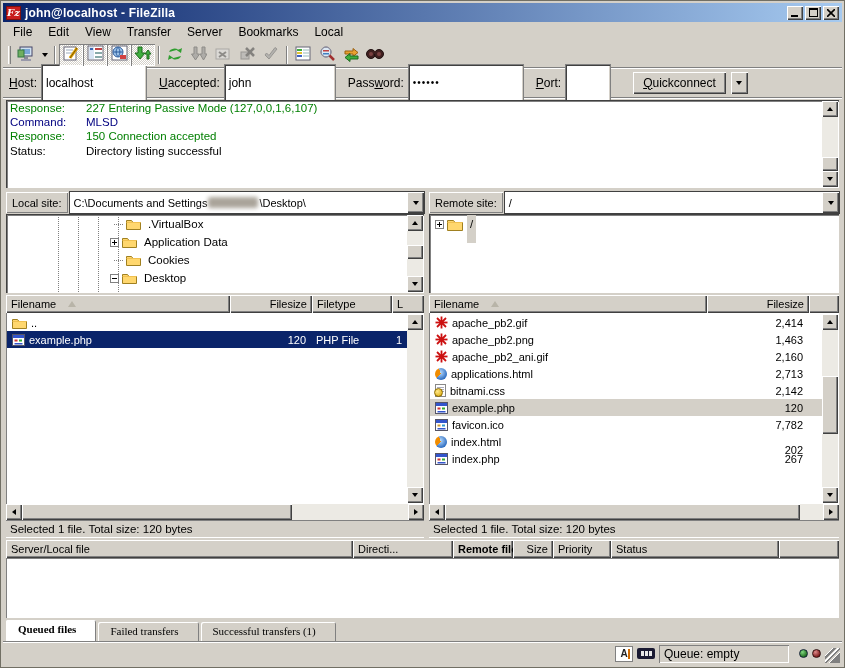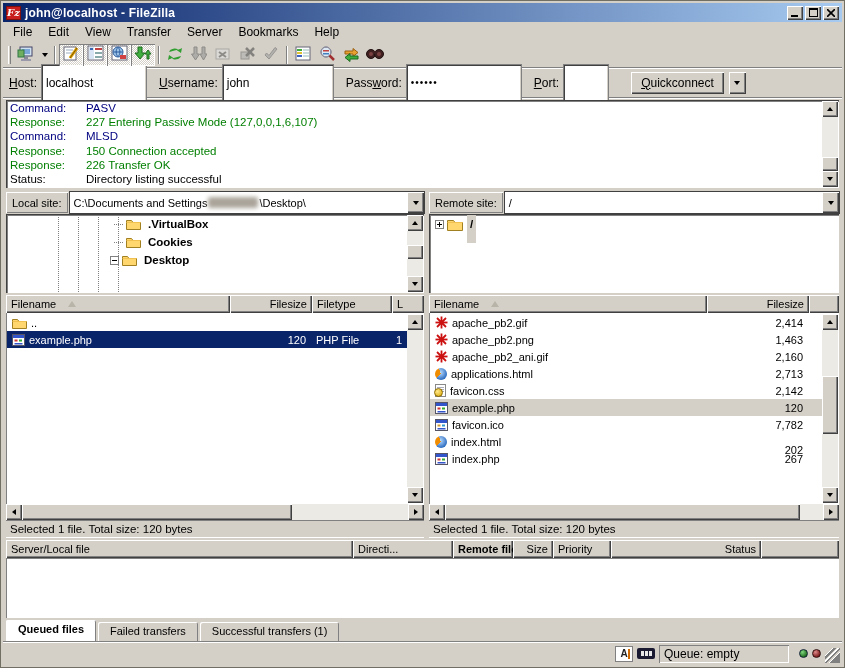--- a/index.html
+++ b/index.html
@@ -78,21 +78,21 @@
   .redacted { display:inline-block; width:50px; height:11px; background:#aaa49a; filter:blur(2px); border-radius:2px; margin:0 1px; }
 
   .tree { height:79px; position:relative; overflow:hidden; flex:0 0 auto; margin-bottom:2px; }
   .tree-inner { position:absolute; inset:1px 17px 1px 1px; overflow:hidden; }
   .guide { position:absolute; top:0; bottom:0; width:1px; background-image:linear-gradient(#808080 1px, transparent 1px); background-size:1px 2px; }
   .trow { height:18px; display:flex; align-items:center; position:relative; }
   .exp { width:9px; height:9px; background:#fff; border:1px solid #808080; position:relative; flex:0 0 auto; margin-right:3px; }
   .exp::before { content:""; position:absolute; left:1px; right:1px; top:3px; height:1px; background:#000; }
   .exp.plus::after { content:""; position:absolute; top:1px; bottom:1px; left:3px; width:1px; background:#000; }
   .tstub { width:10px; height:1px; background-image:linear-gradient(to right,#808080 1px, transparent 1px); background-size:2px 1px; margin-right:2px; }
-  .tlabel { padding:13px 3px; white-space:nowrap; font-size:11.5px;font-weight:bold; }
+  .tlabel { padding:13px 3px; white-space:nowrap; font-size:11.5px; }
   .tlabel.sel-inactive { background:#d4d0c8; }
   .ticon { margin-right:4px; display:inline-flex; }
 
   
   .list-head { height:18px; display:flex; flex:0 0 auto; background:#d4d0c8; }
   .hcell { height:18px; padding:2px 5px; display:flex; align-items:center; background:#d4d0c8; box-shadow: inset 1px 1px 0 #ffffff, inset -1px -1px 0 #404040, inset -2px -2px 0 #808080; white-space:nowrap; overflow:hidden; }
   .hcell.num { justify-content:flex-end; }
   .sort-asc { width:0; height:0; border-left:4px solid transparent; border-right:4px solid transparent; border-bottom:6px solid #b8b4a8; margin-left:12px; }
   .list-body { position:relative; flex:1 1 auto; min-height:0; background:#fff; box-shadow: inset 1px 0 0 #808080, inset -1px 0 0 #fff; overflow:hidden; }
   .rows { position:absolute; inset:1px 17px 0 1px; }
@@ -112,21 +112,21 @@
   
   .pane-status { height:18px; display:flex; align-items:center; padding:0 4px; background:#d4d0c8; box-shadow: inset 0 1px 0 #808080, inset 0 -1px 0 #ffffff; flex:0 0 auto; font-size:11.5px; }
 
   
   .queue { margin:2px 3px 0 3px; flex:0 0 auto; }
   .queue-head { display:flex; height:18px; }
   .queue-body { height:60px; background:#fff; box-shadow: inset 1px 1px 0 #808080, inset -1px -1px 0 #fff; }
 
   
   .tabs { display:flex; align-items:flex-end; height:22px; padding-left:3px; margin-top:1px; flex:0 0 auto; }
-  .tab { height:19px; padding:3px 12px 2px 12px; background:#d4d0c8; box-shadow: inset 1px 1px 0 #ffffff, inset -1px 0 0 #808080; border-top-left-radius:2px; border-top-right-radius:2px; margin-right:2px; white-space:nowrap; }
+  .tab { height:19px; padding:3px 20px 2px 12px; background:#d4d0c8; box-shadow: inset 1px 1px 0 #ffffff, inset -1px 0 0 #808080; border-top-left-radius:2px; border-top-right-radius:2px; margin-right:2px; white-space:nowrap;font-family:Liberation Serif, serif; }
   .tab.active { background:#fff; font-weight:bold; height:21px; box-shadow: inset 1px 1px 0 #ffffff, inset -1px 0 0 #808080; }
 
   
   .statusbar { height:24px; display:flex; align-items:center; justify-content:flex-end; gap:4px; padding:2px 2px 2px 4px; flex:0 0 auto; box-shadow: inset 0 1px 0 #fff; border-top:1px solid #808080; }
   .sb-panel { height:18px; display:flex; align-items:center; padding:0 5px; background:#d4d0c8; box-shadow: inset 1px 1px 0 #808080, inset -1px -1px 0 #ffffff; }
   .queue-panel { width:130px; font-size:12px; }
   .type-icon { width:18px; height:16px; background:#fff; border:1px solid #808080; display:flex; align-items:center; justify-content:center; font-size:10px; font-weight:bold; color:#222; position:relative; }
   .type-icon::after { content:""; position:absolute; right:2px; top:2px; bottom:2px; width:2px; background:#d06a00; }
   .limit-icon { width:18px; height:11px; background:#1a1a33; border-radius:2px; display:flex; align-items:center; justify-content:center; gap:1px; }
   .limit-icon i { display:block; width:3px; height:5px; background:#e8e8e8; }
@@ -167,21 +167,21 @@
     </div>
   </div>
 
   <div class="menubar">
     <div class="menu-item">File</div>
     <div class="menu-item">Edit</div>
     <div class="menu-item">View</div>
     <div class="menu-item">Transfer</div>
     <div class="menu-item">Server</div>
     <div class="menu-item">Bookmarks</div>
-    <div class="menu-item">Help</div>
+    <div class="menu-item">Local</div>
   </div>
 
   <div class="toolbar">
     <div class="tb-grip"></div>
     <div class="tb-btn">
       <span><svg width="18" height="18">
             <rect x="3" y="2" width="12" height="9" fill="#cfe0f0" stroke="#446"></rect>
             <rect x="5" y="4" width="8" height="5" fill="#7aa7d8"></rect>
             <rect x="7" y="11" width="4" height="3" fill="#889"></rect>
             <rect x="4" y="14" width="10" height="2" fill="#99a"></rect>
@@ -293,21 +293,21 @@
             <rect x="7" y="5" width="4" height="3" fill="#402020"></rect>
           </svg></span>
     </div>
   </div>
 
   <div class="quickbar">
     <label><span></span><u>H</u><span>ost:</span></label>
     <div class="qc-field" style="width:104px;">
         <span>localhost</span>
       </div>
-    <label style="margin-left:8px;"><span></span><u>U</u><span>sername:</span></label>
+    <label style="margin-left:8px;"><span></span><u>U</u><span>accepted:</span></label>
     <div class="qc-field" style="width:110px;">
         <span>john</span>
       </div>
     <label style="margin-left:8px;"><span>Pass</span><u>w</u><span>ord:</span></label>
     <div class="qc-field" style="width:114px; letter-spacing:1px; font-size:10px;">
         <span>••••••</span>
       </div>
     <label style="margin-left:8px;"><span></span><u>P</u><span>ort:</span></label>
     <div class="qc-field" style="width:44px;">
         <span></span>
@@ -315,25 +315,23 @@
     <div class="qc-btn" style="margin-left:18px;">
         <span><span></span><u>Q</u><span>uickconnect</span></span>
       </div>
     <div class="qc-drop">
         <span class="tri-down"></span>
       </div>
   </div>
 
   <div class="log-wrap sunken2">
     <div class="log-box">
-      <div class="log-line c-command"><span class="log-label">Command:</span><span>PASV</span></div>
       <div class="log-line c-response"><span class="log-label">Response:</span><span>227 Entering Passive Mode (127,0,0,1,6,107)</span></div>
       <div class="log-line c-command"><span class="log-label">Command:</span><span>MLSD</span></div>
       <div class="log-line c-response"><span class="log-label">Response:</span><span>150 Connection accepted</span></div>
-      <div class="log-line c-response"><span class="log-label">Response:</span><span>226 Transfer OK</span></div>
       <div class="log-line c-status"><span class="log-label">Status:</span><span>Directory listing successful</span></div>
     </div>
     <div class="vsb">
       <div class="sb-btn up">
           <span class="tri-u"></span>
         </div>
       <div class="thumb" style="bottom:16px; height:14px;"></div>
       <div class="sb-btn down">
           <span class="tri-d"></span>
         </div>
@@ -366,20 +364,30 @@
           <div class="trow" style="padding-left:107px;">
             <span class="tstub"></span>
             <span class="ticon">
                 <svg width="15" height="12">
                   <path d="M0.5 2.5 h5 l1.5 2 h7.5 v7 h-14 z" fill="#ffd76e" stroke="#a08020"></path>
                   <path d="M0.5 4.5 h14" stroke="#f0c050"></path>
                 </svg>
               </span>
             <span class="tlabel">.VirtualBox</span>
           </div>
+          <div class="trow" style="padding-left:103px;">
+            <span class="exp plus"></span>
+            <span class="ticon">
+                <svg width="15" height="12">
+                  <path d="M0.5 2.5 h5 l1.5 2 h7.5 v7 h-14 z" fill="#ffd76e" stroke="#a08020"></path>
+                  <path d="M0.5 4.5 h14" stroke="#f0c050"></path>
+                </svg>
+              </span>
+            <span class="tlabel">Application Data</span>
+          </div>
           <div class="trow" style="padding-left:107px;">
             <span class="tstub"></span>
             <span class="ticon">
                 <svg width="15" height="12">
                   <path d="M0.5 2.5 h5 l1.5 2 h7.5 v7 h-14 z" fill="#ffd76e" stroke="#a08020"></path>
                   <path d="M0.5 4.5 h14" stroke="#f0c050"></path>
                 </svg>
               </span>
             <span class="tlabel">Cookies</span>
           </div>
@@ -572,21 +580,21 @@
                 </span>
                 <span>applications.html</span>
               </span>
             <span class="cell num" style="width:102px;">2,713</span>
           </div>
           <div class="frow">
             <span class="cell" style="width:276px;">
                 <span class="ficon">
                   <span class="i-css"></span>
                 </span>
-                <span>favicon.css</span>
+                <span>bitnami.css</span>
               </span>
             <span class="cell num" style="width:102px;">2,142</span>
           </div>
           <div class="frow sel-inactive">
             <span class="cell" style="width:276px;">
                 <span class="ficon">
                   <svg width="13" height="12">
                     <rect x="0.5" y="0.5" width="12" height="11" fill="#fff" stroke="#556"></rect>
                     <rect x="1" y="1" width="11" height="3" fill="#3355cc"></rect>
                     <rect x="2.5" y="5.5" width="3" height="2" fill="#cc3333"></rect>
@@ -673,21 +681,21 @@
         </div>
       <div class="hcell" style="width:60px;font-weight:bold;">
           <span>Remote file</span>
         </div>
       <div class="hcell num" style="width:40px;">
           <span>Size</span>
         </div>
       <div class="hcell" style="width:58px;">
           <span>Priority</span>
         </div>
-      <div class="hcell" style="width:150px;justify-content:flex-end;">
+      <div class="hcell" style="width:168px;">
           <span>Status</span>
         </div>
       <div class="hcell" style="flex:1;"></div>
     </div>
     <div class="queue-body"></div>
   </div>
 
   <div class="tabs">
     <div class="tab active">Queued files</div>
     <div class="tab">Failed transfers</div>

